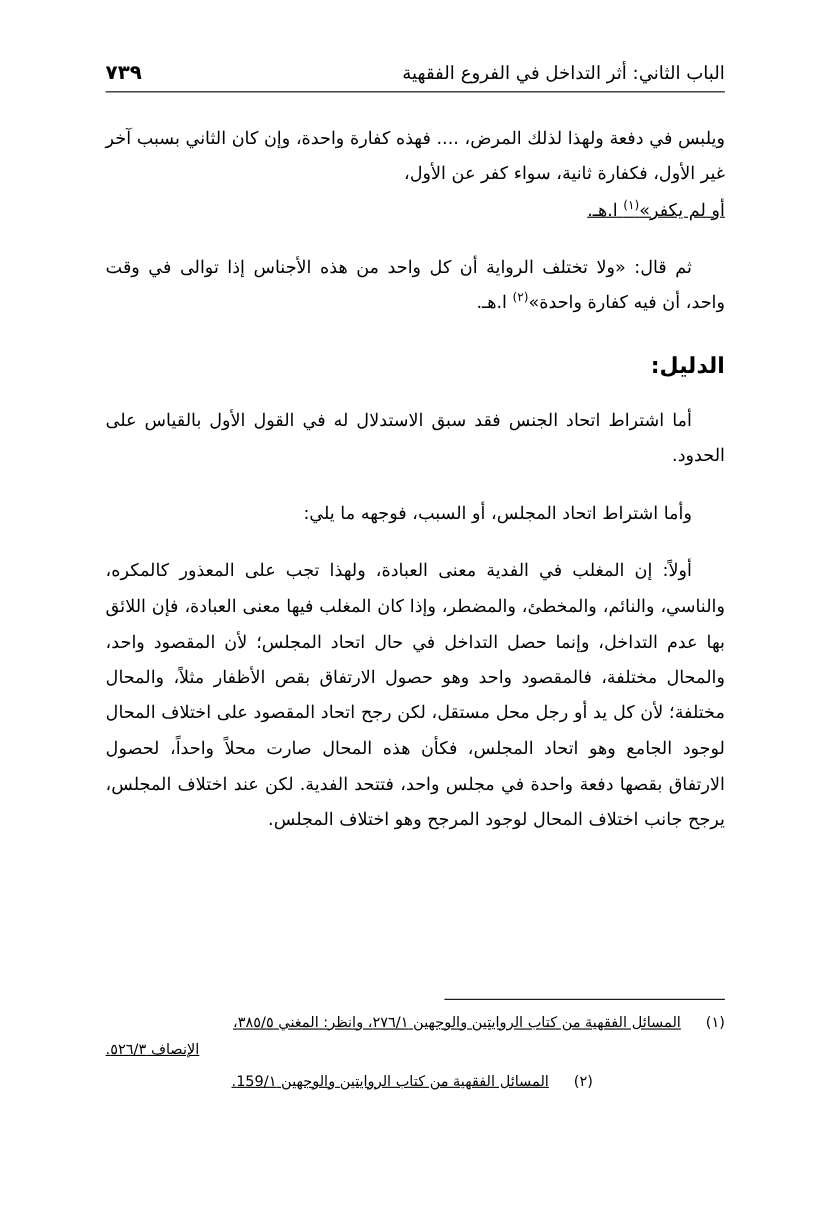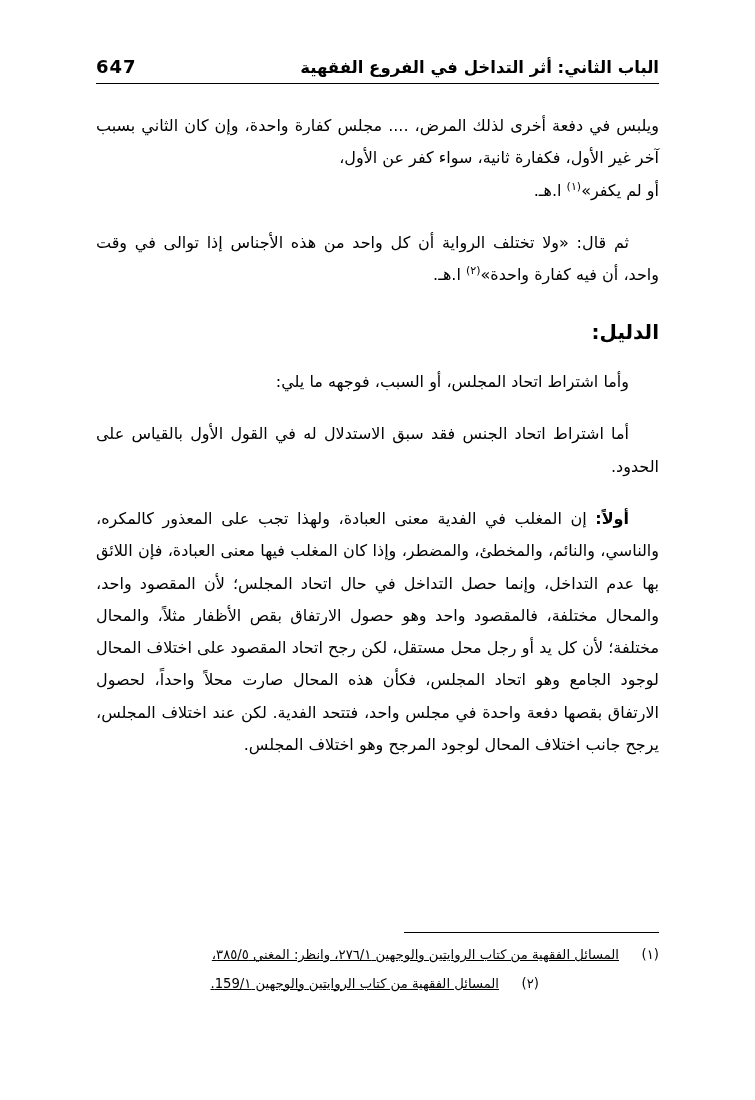--- a/index.html
+++ b/index.html
@@ -27,21 +27,21 @@
   .header {
     display: flex;
     flex-direction: row;
     align-items: baseline;
     justify-content: space-between;
     direction: rtl;
     margin-bottom: 6px;
   }
   .header-title {
     font-size: 16.5px;
-    font-weight: bold;
+    font-weight: normal;
     letter-spacing: 0px;
     white-space: nowrap;
   }
   .header-page {
     font-size: 18px;
     font-weight: bold;
     letter-spacing: 1px;
   }
   .rule {
     border: none;
@@ -62,30 +62,31 @@
     text-align-last: right;
   }
   .para.indent {
     text-indent: 30px;
   }
   .heading {
     font-weight: bold;
     font-size: 20px;
     margin: 0 0 14px 0;
   }
-  .bold-inline { font-weight: bold; }
+  .bold-inline { font-weight: normal; }
   sup.fn {
     font-size: 11px;
     vertical-align: super;
     line-height: 0;
   }
   
   .para .tail-left {
     display: block;
     text-align: left;
+    text-decoration: underline;
   }
   
   .footnotes {
     position: absolute;
     right: 96px;
     left: 96px;
     bottom: 100px;
     direction: rtl;
     font-size: 13.2px;
     line-height: 1.85;
@@ -124,54 +125,55 @@
     padding-left: 0;
   }
 </style>
 </head>
 <body>
 
 <div class="page">
 
   <div class="header">
     <div class="header-title">الباب الثاني: أثر التداخل في الفروع الفقهية</div>
-    <div class="header-page">647</div>
+    <div class="header-page">٧٣٩</div>
   </div>
   <hr class="rule">
 
   <div class="body">
 
     <p class="para">
-      <span>ويلبس في دفعة أخرى لذلك المرض، .... مجلس كفارة واحدة، وإن كان الثاني بسبب آخر غير الأول، فكفارة ثانية، سواء كفر عن الأول،</span>
+      <span>ويلبس في دفعة ولهذا لذلك المرض، .... فهذه كفارة واحدة، وإن كان الثاني بسبب آخر غير الأول، فكفارة ثانية، سواء كفر عن الأول،</span>
       <span class="tail-left"><span>أو لم يكفر»</span><sup class="fn">(١)</sup><span> ا.هـ.</span></span>
     </p>
 
     <p class="para indent">
       <span>ثم قال: «ولا تختلف الرواية أن كل واحد من هذه الأجناس إذا توالى في وقت واحد، أن فيه كفارة واحدة»</span><sup class="fn">(٢)</sup><span> ا.هـ.</span>
     </p>
 
     <p class="heading">الدليل:</p>
 
+    <p class="para indent">أما اشتراط اتحاد الجنس فقد سبق الاستدلال له في القول الأول بالقياس على الحدود.</p>
+
     <p class="para indent">وأما اشتراط اتحاد المجلس، أو السبب، فوجهه ما يلي:</p>
-
-    <p class="para indent">أما اشتراط اتحاد الجنس فقد سبق الاستدلال له في القول الأول بالقياس على الحدود.</p>
 
     <p class="para indent">
       <span class="bold-inline">أولاً:</span><span> إن المغلب في الفدية معنى العبادة، ولهذا تجب على المعذور كالمكره، والناسي، والنائم، والمخطئ، والمضطر، وإذا كان المغلب فيها معنى العبادة، فإن اللائق بها عدم التداخل، وإنما حصل التداخل في حال اتحاد المجلس؛ لأن المقصود واحد، والمحال مختلفة، فالمقصود واحد وهو حصول الارتفاق بقص الأظفار مثلاً، والمحال مختلفة؛ لأن كل يد أو رجل محل مستقل، لكن رجح اتحاد المقصود على اختلاف المحال لوجود الجامع وهو اتحاد المجلس، فكأن هذه المحال صارت محلاً واحداً، لحصول الارتفاق بقصها دفعة واحدة في مجلس واحد، فتتحد الفدية. لكن عند اختلاف المجلس، يرجح جانب اختلاف المحال لوجود المرجح وهو اختلاف المجلس.</span>
     </p>
 
   </div>
 
   <div class="footnotes">
     <hr class="fn-rule">
 
     <div class="fn-item">
       <span class="fn-num">(١)</span>
       <span class="fn-text">
         <span>المسائل الفقهية من كتاب الروايتين والوجهين ٢٧٦/١، وانظر: المغني ٣٨٥/٥،</span>
+        <span class="fn-cont">الإنصاف ٥٢٦/٣.</span>
       </span>
     </div>
 
     <div class="fn-item second">
       <span class="fn-num">(٢)</span>
       <span class="fn-text">المسائل الفقهية من كتاب الروايتين والوجهين 159/١.</span>
     </div>
   </div>
 
 </div>

